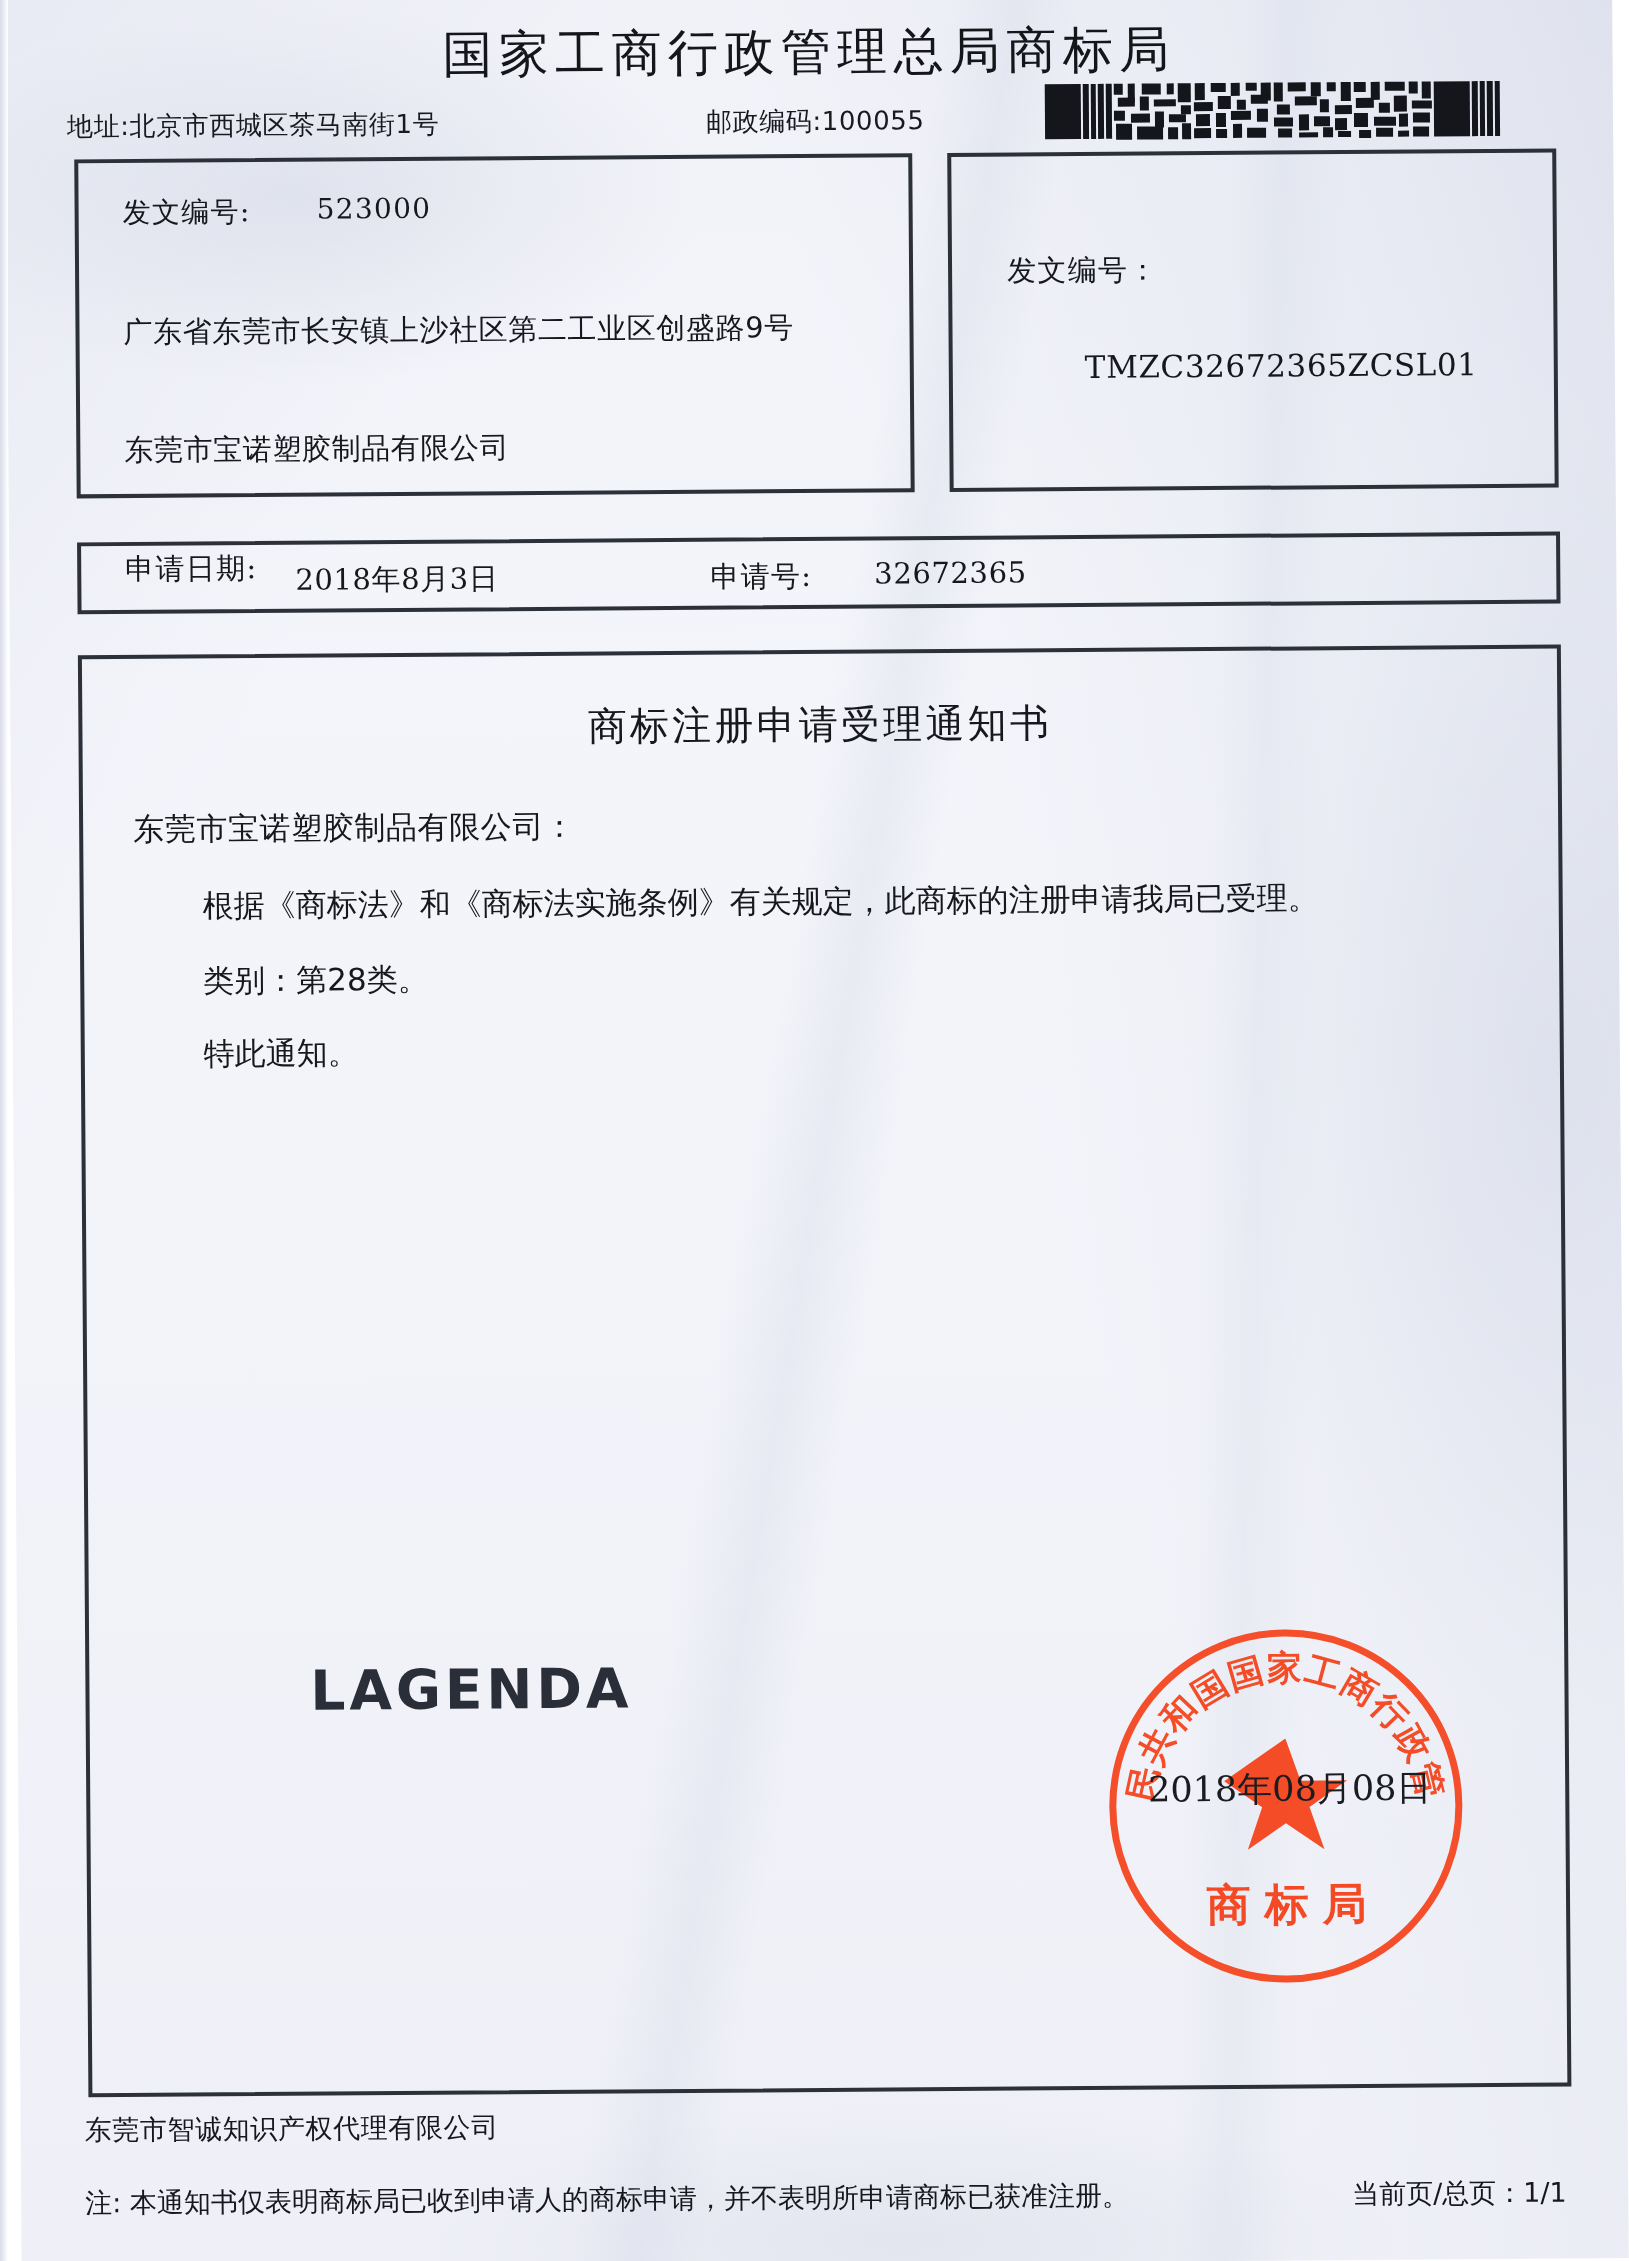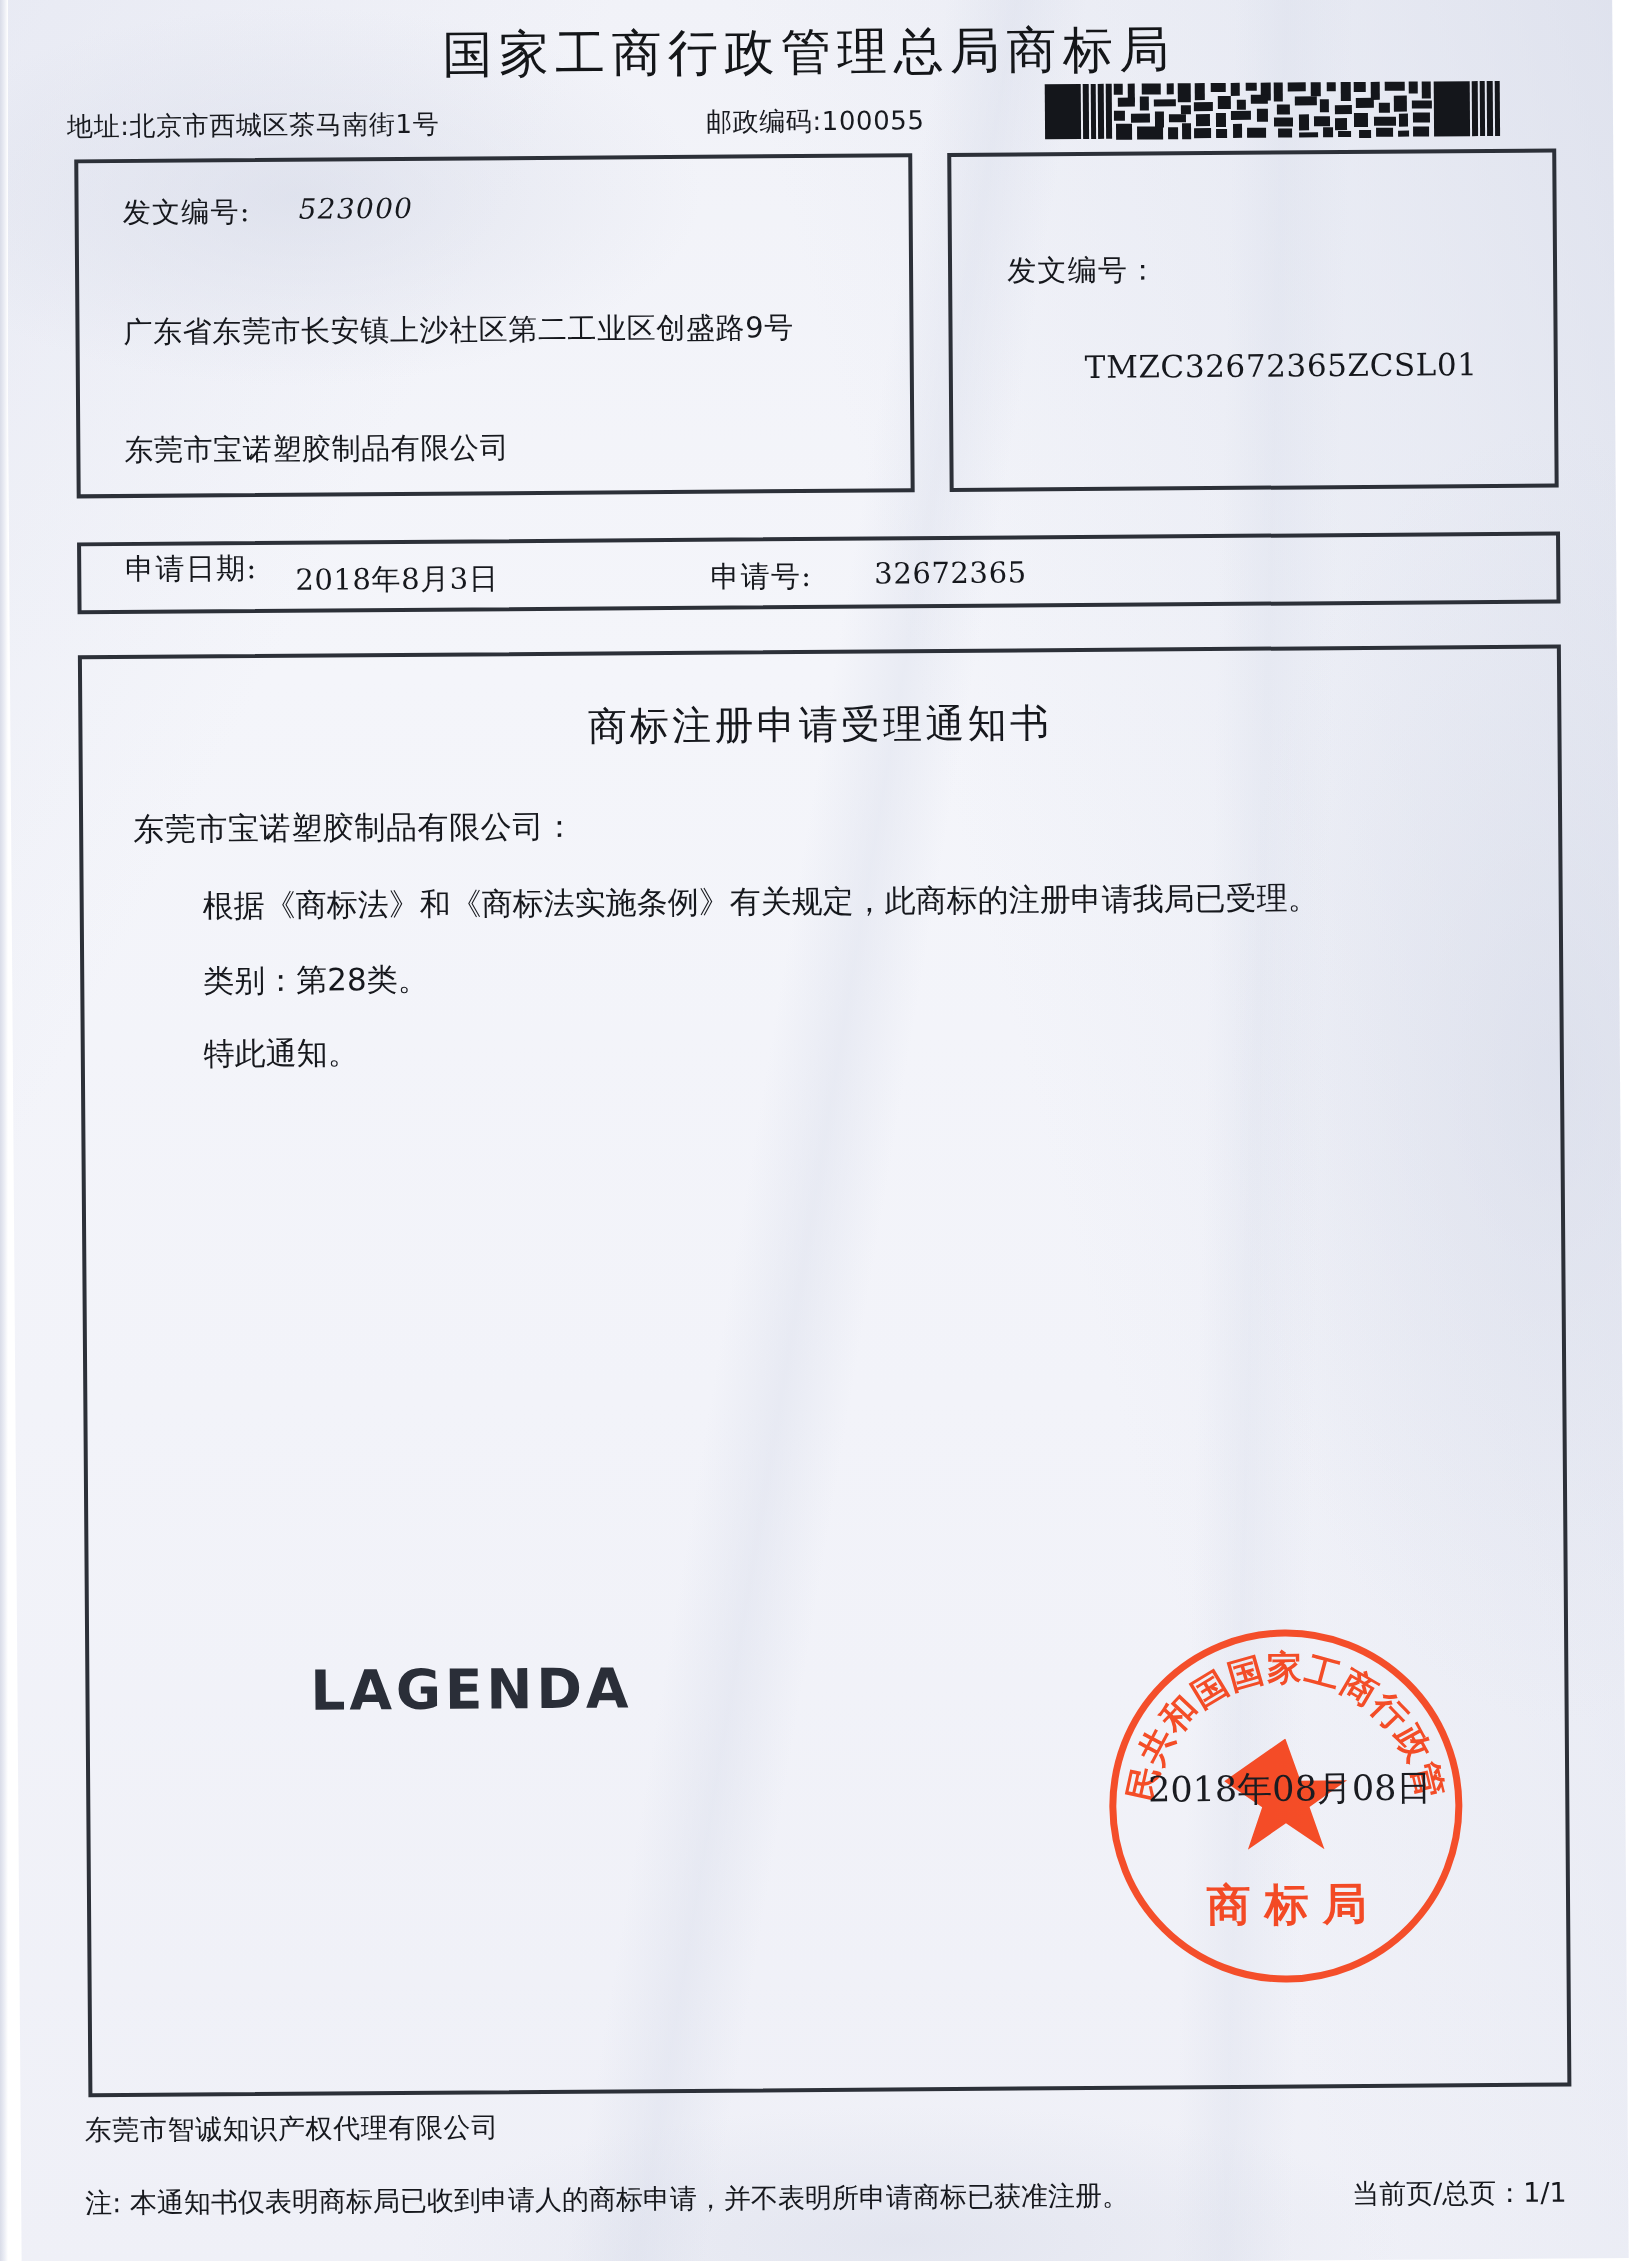--- a/index.html
+++ b/index.html
@@ -134,21 +134,21 @@
   .box {
     position: absolute;
     border: 4.5px solid #2c3038;
     box-sizing: border-box;
     background: transparent;
   }
 
   
   #box-recipient { left: 68px; top: 166px; width: 838px; height: 339px; }
   #lbl-post { position: absolute; left: 44px; top: 31px; font-size: 28px; letter-spacing: 1.3px; white-space: nowrap; }
-  #val-post { position: absolute; left: 220px; top: 31px; font-size: 28px; letter-spacing: 1.3px; white-space: nowrap; font-style: italic; }
+  #val-post { position: absolute; left: 238px; top: 31px; font-size: 28px; letter-spacing: 1.3px; white-space: nowrap; }
   #recipient-address { position: absolute; left: 44px; top: 150px; font-size: 29px; letter-spacing: 0.6px; white-space: nowrap; }
   #recipient-name { position: absolute; left: 44px; top: 268px; font-size: 29px; letter-spacing: 0.6px; white-space: nowrap; }
 
   
   #box-docno { left: 941px; top: 166px; width: 609px; height: 339px; }
   #lbl-docno { position: absolute; left: 55px; top: 95px; font-size: 29px; letter-spacing: 1.3px; white-space: nowrap; }
   #val-docno { position: absolute; left: 132px; top: 193px; font-size: 31px; letter-spacing: 0.6px; white-space: nowrap; }
 
   
   #box-apply { left: 68px; top: 549px; width: 1483px; height: 72px; }

